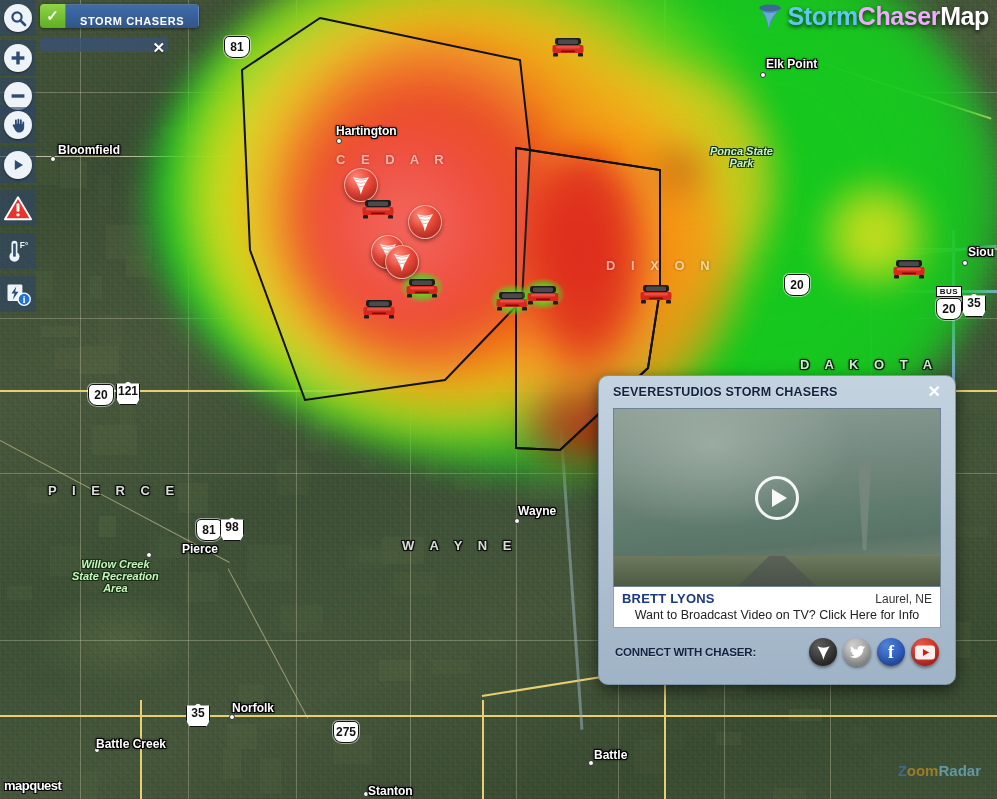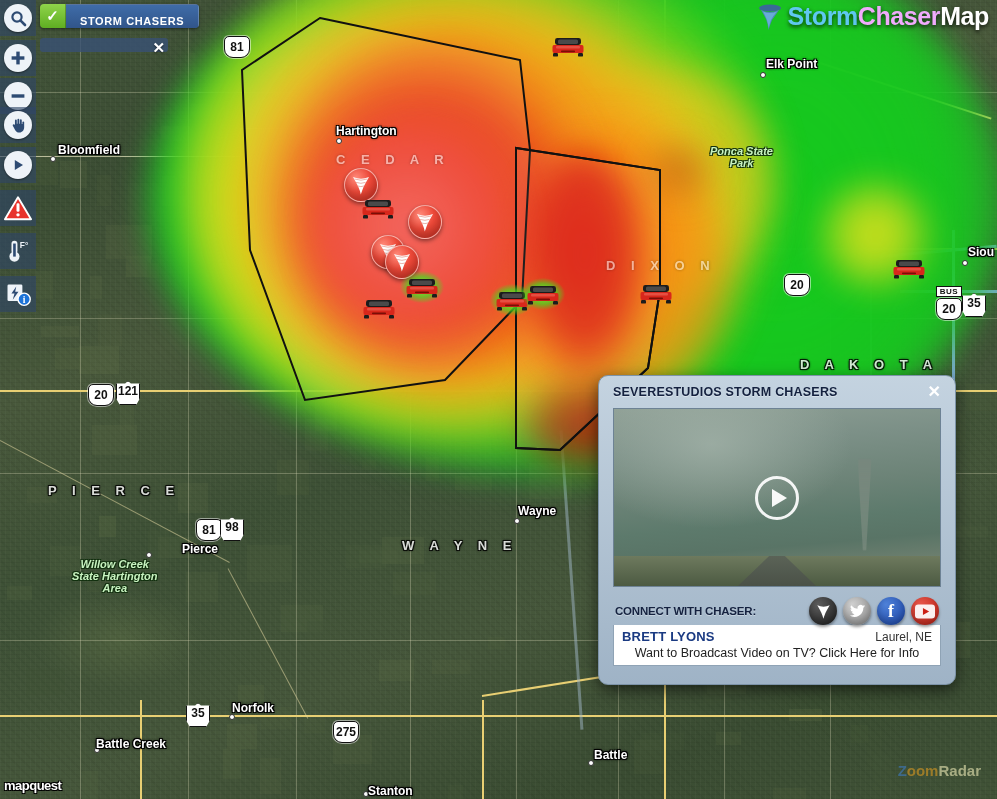--- a/index.html
+++ b/index.html
@@ -265,21 +265,21 @@
     font-size: 10.5px; color: #fff;
     text-shadow: -1px -1px 0 #000, 1px -1px 0 #000, -1px 1px 0 #000, 1px 1px 0 #000;
   }
   #attribution a { color: #8fc4ff; text-decoration: none; }
   #zoom-logo {
     position: absolute; right: 16px; bottom: 20px; z-index: 28;
     font-size: 15px; font-weight: bold; opacity: .55;
   }
   #zoom-logo .zg1 { color: #3f7fd0; }
   #zoom-logo .zg2 { color: #e8a020; }
-  #zoom-logo .zg3 { color: #fef9c3; }
+  #zoom-logo .zg3 { color: #7dd3fc; }
 </style>
 </head>
 <body>
 
 <div id="app">
 
   <div id="map-base"></div>
   <div id="map-texture"></div>
   <div id="map-fields">
       <div style="left: 595.265px; top: 239.113px; width: 30.4379px; height: 37.6386px; background: rgb(88, 106, 68); opacity: 0.51;"></div>
@@ -554,21 +554,21 @@
       <div class="label county over-storm" style="left: 578px; top: 258px;">D I X O N</div>
       <div class="label county" style="left: 800px; top: 357px;">D A K O T A</div>
       <div class="label county" style="left: 48px; top: 483px;">P I E R C E</div>
       <div class="label county" style="left: 402px; top: 538px;">W A Y N E</div>
       <div class="label park" style="left: 710px; top: 145px;">
         <div>Ponca State</div>
         <div>Park</div>
       </div>
       <div class="label park" style="left: 72px; top: 558px;">
         <div>Willow Creek</div>
-        <div>State Hartington</div>
+        <div>State Recreation</div>
         <div>Area</div>
       </div>
     </div>
   <div id="map-shields">
       <div class="shield shield-us" style="left: 224px; top: 36px;">81</div>
       <div class="shield shield-us" style="left: 88px; top: 384px;">20</div>
       <div class="shield shield-state" style="left: 116px; top: 381px;">121</div>
       <div class="shield shield-us" style="left: 196px; top: 519px;">81</div>
       <div class="shield shield-state" style="left: 220px; top: 517px;">98</div>
       <div class="shield shield-state" style="left: 186px; top: 703px;">35</div>
@@ -804,20 +804,27 @@
   <div id="popup">
     <div id="popup-header">
       <div id="popup-title">SEVERESTUDIOS STORM CHASERS</div>
       <div id="popup-close">✕</div>
     </div>
     <div id="video">
       <div id="video-funnel"></div>
       <div id="video-ground"></div>
       <div id="video-road"></div>
       <div id="play-btn"></div>
+    </div>
+    <div id="chaser-info">
+      <div id="chaser-row">
+        <div id="chaser-name">BRETT LYONS</div>
+        <div id="chaser-loc">Laurel, NE</div>
+      </div>
+      <div id="broadcast-link">Want to Broadcast Video on TV? Click Here for Info</div>
     </div>
     <div id="connect-row">
       <div id="connect-label">CONNECT WITH CHASER:</div>
       <div id="social">
           <div class="social-btn tornado" title="Chaser Profile">
             <svg width="17" height="17" viewBox="0 0 22 22">
               <path d="M3 3 Q11 6.5 19 3 Q15.5 9 13.5 13 Q11.8 17.5 10.8 20.5 Q10 16.5 8.2 12.5 Q5.6 7.5 3 3 Z" fill="#fff"></path>
             </svg>
           </div>
           <div class="social-btn twitter" title="Twitter">
@@ -829,27 +836,20 @@
             <span style="font-family:'Liberation Serif',serif;font-size:18px;font-weight:bold;line-height:1;">f</span>
           </div>
           <div class="social-btn youtube" title="YouTube">
             <svg width="20" height="15" viewBox="0 0 24 17">
               <rect x="0" y="0" width="24" height="17" rx="4" fill="#fff" opacity=".92"></rect>
               <polygon points="9.5,4.3 17,8.5 9.5,12.7" fill="#cc2014"></polygon>
             </svg>
           </div>
         </div>
     </div>
-    <div id="chaser-info">
-      <div id="chaser-row">
-        <div id="chaser-name">BRETT LYONS</div>
-        <div id="chaser-loc">Laurel, NE</div>
-      </div>
-      <div id="broadcast-link">Want to Broadcast Video on TV? Click Here for Info</div>
-    </div>
   </div>
 
   <div id="mapquest-logo">mapquest</div>
   <div id="zoom-logo">
     <span class="zg1">Z</span><span class="zg2">oom</span><span class="zg3">Radar</span>
   </div>
 
 </div>
 
 </body></html>

